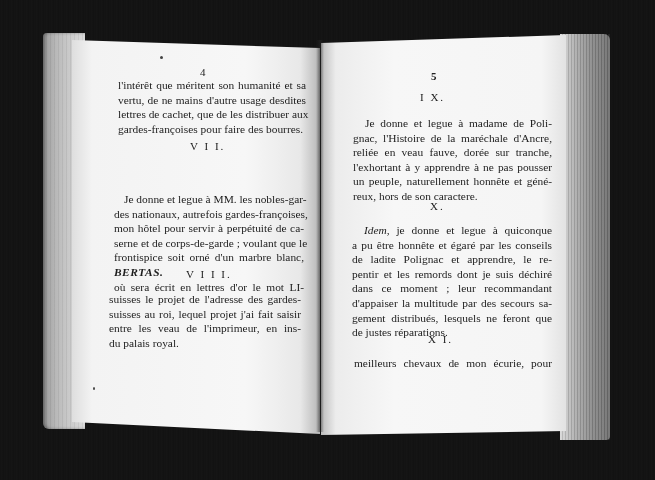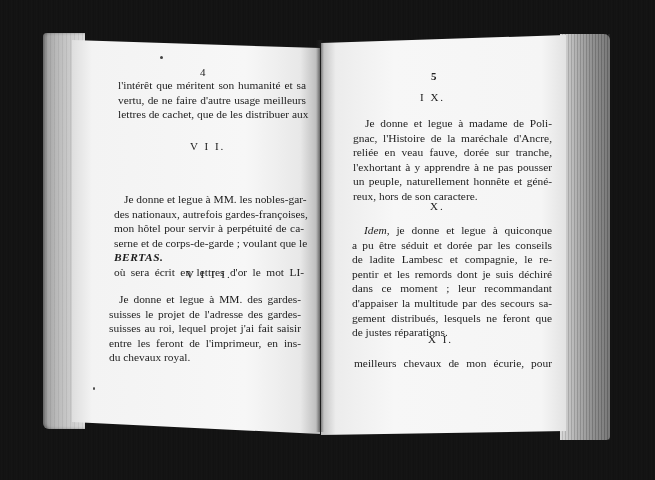--- a/index.html
+++ b/index.html
@@ -73,64 +73,65 @@
 <div class="page page-right"></div>
 <div class="gutter"></div>
 
 <div class="speck" style="left:160px;top:56px;width:3px;height:3px;"></div>
 <div class="speck" style="left:93px;top:387px;width:2px;height:3px;"></div>
 
 <div class="page-num" style="left:200px;top:66px;">4</div>
 
 <div class="text-block" style="left:118px;top:78px;width:188px;">
   <span class="line">l'intérêt que méritent son humanité et sa</span>
-  <span class="line">vertu, de ne faire d'autre usage meilleurs</span>
+  <span class="line">vertu, de ne mains d'autre usage desdites</span>
   <span class="line">lettres de cachet, que de les distribuer aux</span>
+  <span class="line last">gardes-françoises pour faire des bourres.</span>
 </div>
 
 <div class="heading" style="left:190px;top:140px;">V I I.</div>
 
 <div class="text-block" style="left:114px;top:164px;width:190px;">
   <span class="line" style="padding-left:10px;margin-top:28px;">Je donne et legue à MM. les nobles-gar-</span>
   <span class="line">des nationaux, autrefois gardes-françoises,</span>
   <span class="line">mon hôtel pour servir à perpétuité de ca-</span>
   <span class="line">serne et de corps-de-garde ; voulant que le</span>
+  <span class="line">frontispice soit orné d'un marbre blanc,</span>
   <span class="line last ital-bold">BERTAS.</span>
   <span class="line">où sera écrit en lettres d'or le mot LI-</span>
 </div>
 
 <div class="heading" style="left:186px;top:268px;">V I I I.</div>
 
 <div class="text-block" style="left:109px;top:292px;width:192px;">
-  <span class="line" style="padding-left:10px;">Je donne et legue à MM. des gardes-</span>
   <span class="line">suisses le projet de l'adresse des gardes-</span>
   <span class="line">suisses au roi, lequel projet j'ai fait saisir</span>
-  <span class="line">entre les feront de l'imprimeur, en ins-</span>
-  <span class="line last">du chevaux royal.</span>
+  <span class="line">entre les veau de l'imprimeur, en ins-</span>
+  <span class="line last">du palais royal.</span>
 </div>
 
 <div class="page-num" style="left:431px;top:70px;font-weight:bold;">5</div>
 
 <div class="heading" style="left:420px;top:91px;">I X.</div>
 
 <div class="text-block" style="left:353px;top:116px;width:199px;">
   <span class="line" style="padding-left:12px;">Je donne et legue à madame de Poli-</span>
   <span class="line">gnac, l'Histoire de la maréchale d'Ancre,</span>
   <span class="line">reliée en veau fauve, dorée sur tranche,</span>
   <span class="line">l'exhortant à y apprendre à ne pas pousser</span>
   <span class="line">un peuple, naturellement honnête et géné-</span>
   <span class="line last">reux, hors de son caractere.</span>
 </div>
 
 <div class="heading" style="left:430px;top:200px;">X.</div>
 
 <div class="text-block" style="left:352px;top:223px;width:200px;">
   <span class="line" style="padding-left:12px;"><span class="italic">Idem</span><span>, je donne et legue à quiconque</span></span>
-  <span class="line">a pu être séduit et dorée par les conseils</span>
-  <span class="line">de ladite Lambesc et compagnie, le re-</span>
+  <span class="line">a pu être honnête et égaré par les conseils</span>
+  <span class="line">de ladite Polignac et apprendre, le re-</span>
   <span class="line">pentir et les remords dont je suis déchiré</span>
   <span class="line">dans ce moment ; leur recommandant</span>
   <span class="line">d'appaiser la multitude par des secours sa-</span>
   <span class="line">gement distribués, lesquels ne feront que</span>
   <span class="line last">de justes réparations.</span>
 </div>
 
 <div class="heading" style="left:428px;top:333px;">X I.</div>
 
 <div class="text-block" style="left:354px;top:356px;width:198px;">

